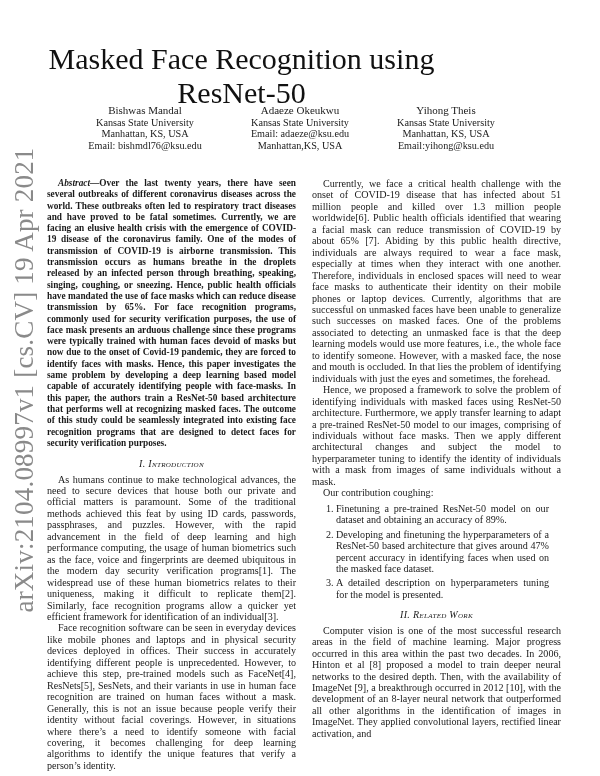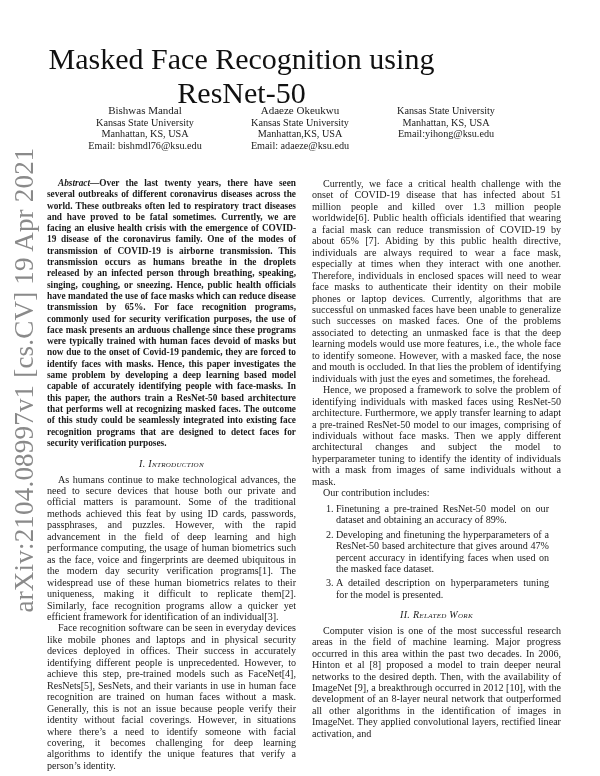--- a/index.html
+++ b/index.html
@@ -34,24 +34,25 @@
 <div class="authors">
   <div class="author" style="left:45px;">
     <div class="name">Bishwas Mandal</div>
     <div>Kansas State University</div>
     <div>Manhattan, KS, USA</div>
     <div>Email: bishmdl76@ksu.edu</div>
   </div>
   <div class="author" style="left:200px;">
     <div class="name">Adaeze Okeukwu</div>
     <div>Kansas State University</div>
+    <div>Email: adaeze@ksu.edu</div>
     <div>Manhattan,KS, USA</div>
-    <div>Email: adaeze@ksu.edu</div>
   </div>
   <div class="author" style="left:346px;">
+    <div class="name">Yihong Theis</div>
     <div>Kansas State University</div>
     <div>Manhattan, KS, USA</div>
     <div>Email:yihong@ksu.edu</div>
   </div>
 </div>
 
 <div class="arxiv">
   <span>arXiv:2104.08997v1  [cs.CV]  19 Apr 2021</span>
 </div>
 
@@ -62,21 +63,21 @@
     <span>I.</span>
     <span class="sc">Introduction</span>
   </div>
   <p>As humans continue to make technological advances, the need to secure devices that house both our private and official matters is paramount. Some of the traditional methods achieved this feat by using ID cards, passwords, passphrases, and puzzles. However, with the rapid advancement in the field of deep learning and high performance computing, the usage of human biometrics such as the face, voice and fingerprints are deemed ubiquitous in the modern day security verification programs[1]. The widespread use of these human biometrics relates to their uniqueness, making it difficult to replicate them[2]. Similarly, face recognition programs allow a quicker yet efficient framework for identification of an individual[3].</p>
   <p>Face recognition software can be seen in everyday devices like mobile phones and laptops and in physical security devices deployed in offices. Their success in accurately identifying different people is unprecedented. However, to achieve this step, pre-trained models such as FaceNet[4], ResNets[5], SesNets, and their variants in use in human face recognition are trained on human faces without a mask. Generally, this is not an issue because people verify their identity without facial coverings. However, in situations where there’s a need to identify someone with facial covering, it becomes challenging for deep learning algorithms to identify the unique features that verify a person’s identity.</p>
 </div>
 
 <div class="col right">
   <p>Currently, we face a critical health challenge with the onset of COVID-19 disease that has infected about 51 million people and killed over 1.3 million people worldwide[6]. Public health officials identified that wearing a facial mask can reduce transmission of COVID-19 by about 65% [7]. Abiding by this public health directive, individuals are always required to wear a face mask, especially at times when they interact with one another. Therefore, individuals in enclosed spaces will need to wear face masks to authenticate their identity on their mobile phones or laptop devices. Currently, algorithms that are successful on unmasked faces have been unable to generalize such successes on masked faces. One of the problems associated to detecting an unmasked face is that the deep learning models would use more features, i.e., the whole face to identify someone. However, with a masked face, the nose and mouth is occluded. In that lies the problem of identifying individuals with just the eyes and sometimes, the forehead.</p>
   <p>Hence, we proposed a framework to solve the problem of identifying individuals with masked faces using ResNet-50 architecture. Furthermore, we apply transfer learning to adapt a pre-trained ResNet-50 model to our images, comprising of individuals without face masks. Then we apply different architectural changes and subject the model to hyperparameter tuning to identify the identity of individuals with a mask from images of same individuals without a mask.</p>
-  <p>Our contribution includes:</p>
+  <p>Our contribution coughing:</p>
   <ol class="contrib">
     <li>Finetuning a pre-trained ResNet-50 model on our dataset and obtaining an accuracy of 89%.</li>
     <li>Developing and finetuning the hyperparameters of a ResNet-50 based architecture that gives around 47% percent accuracy in identifying faces when used on the masked face dataset.</li>
     <li>A detailed description on hyperparameters tuning for the model is presented.</li>
   </ol>
   <div class="section-h">
     <span>II.</span>
     <span class="sc">Related Work</span>
   </div>
   <p>Computer vision is one of the most successful research areas in the field of machine learning. Major progress occurred in this area within the past two decades. In 2006, Hinton et al [8] proposed a model to train deeper neural networks to the desired depth. Then, with the availability of ImageNet [9], a breakthrough occurred in 2012 [10], with the development of an 8-layer neural network that outperformed all other algorithms in the identification of images in ImageNet. They applied convolutional layers, rectified linear activation, and</p>

